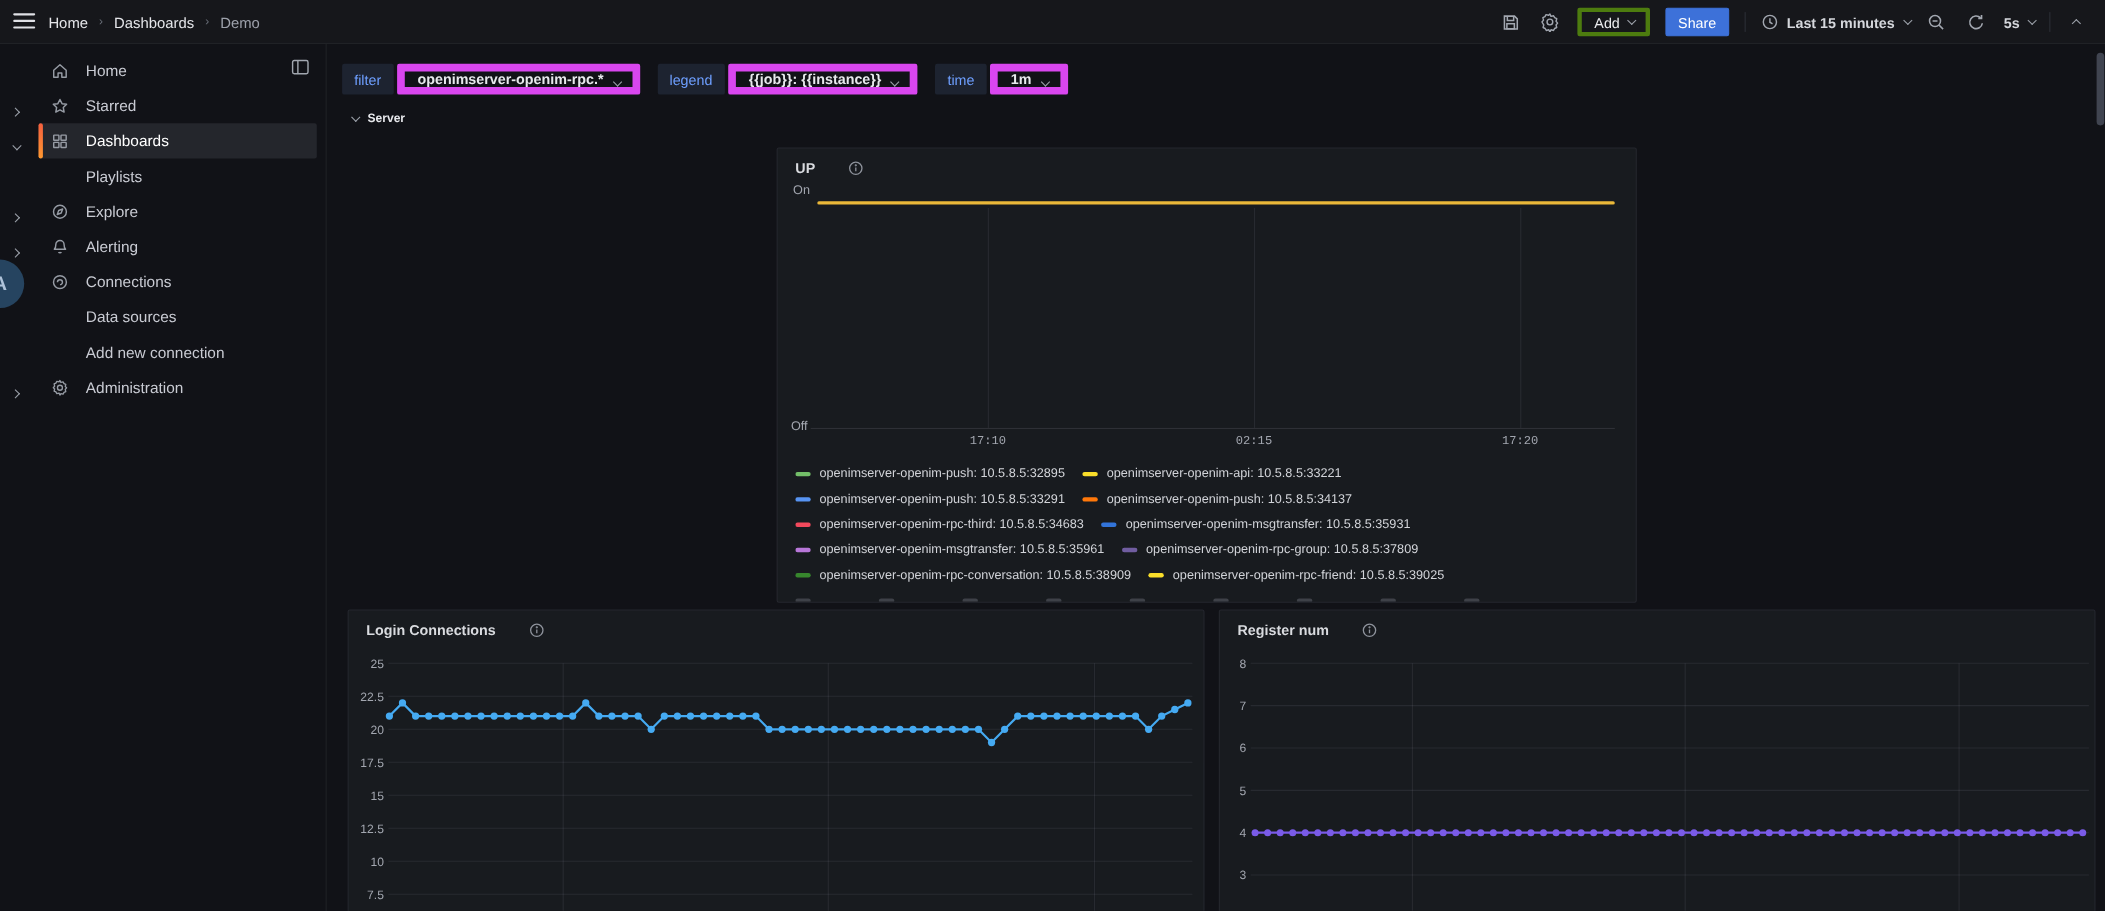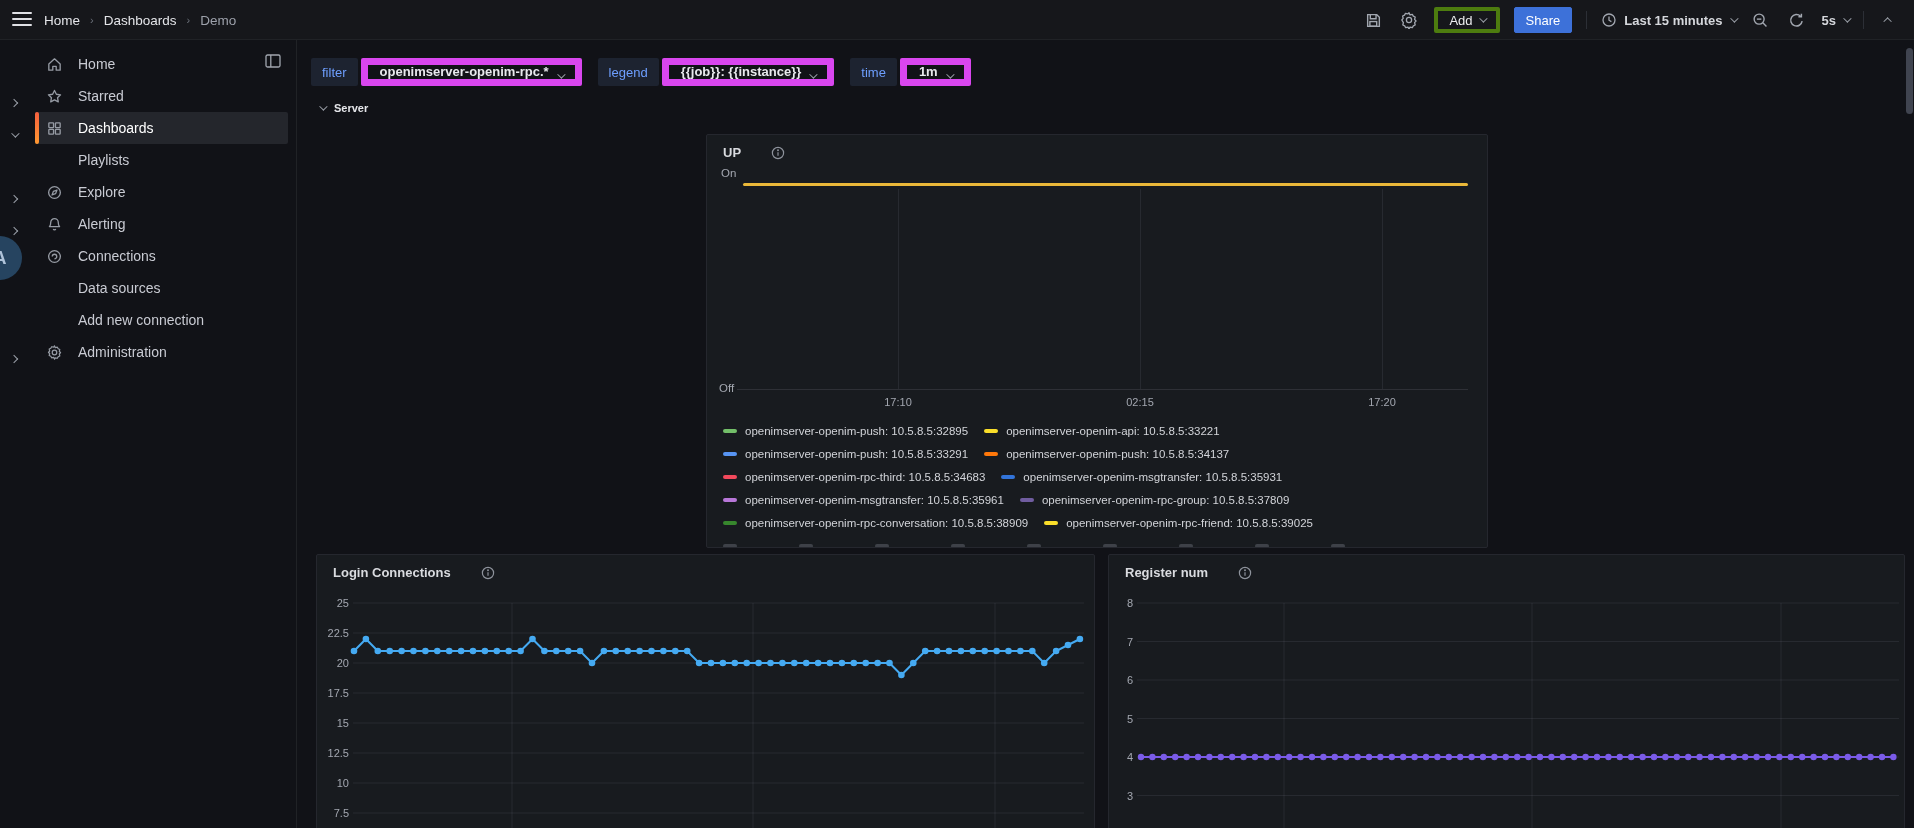--- a/index.html
+++ b/index.html
@@ -72,21 +72,21 @@
   .panel-register { left:811px; top:514px; width:797px; height:380px; }
   .ptitle-row { position:absolute; left:16px; top:10px; display:flex; align-items:center; gap:30px; z-index:5; }
   .ptitle { font-size:13px; font-weight:600; color:#D9DBDF; }
 
   
   .up-on { position:absolute; left:14px; top:32px; font-size:11.5px; color:#A3A7B0; }
   .up-off { position:absolute; left:12px; top:247px; font-size:11.5px; color:#A3A7B0; }
   .up-line { position:absolute; left:36px; width:725px; top:48px; height:3px; border-radius:2px; }
   .up-grid { position:absolute; top:54px; height:200px; width:1px; background:rgba(204,204,220,0.09); }
   .up-baseline { position:absolute; left:30px; width:731px; top:254px; height:1px; background:rgba(204,204,220,0.12); }
-  .up-xtick { position:absolute; top:261px; width:60px; margin-left:-30px; text-align:center; font-size:11px; color:#A3A7B0; }
+  .up-xtick { position:absolute; top:261px; width:60px; margin-left:-30px; text-align:center; font-size:11px; color:#A3A7B0;font-family:Liberation Mono, monospace; }
   .legend { position:absolute; left:16px; right:8px; top:284px; bottom:0; overflow:hidden; }
   .lrow { height:23px; display:flex; align-items:center; gap:16px; }
   .litem { display:flex; align-items:center; gap:8px; cursor:pointer; }
   .lmark { width:14px; height:4px; border-radius:2px; flex:none; }
   .ltext { font-size:11.5px; color:#D2D4D9; white-space:nowrap; }
   .ldash-row { height:23px; display:flex; align-items:center; gap:62px; }
   .ldash { width:14px; height:4px; border-radius:2px; background:#3E4148; flex:none; }
 
   svg.chart { position:absolute; left:0; top:0; }
 

